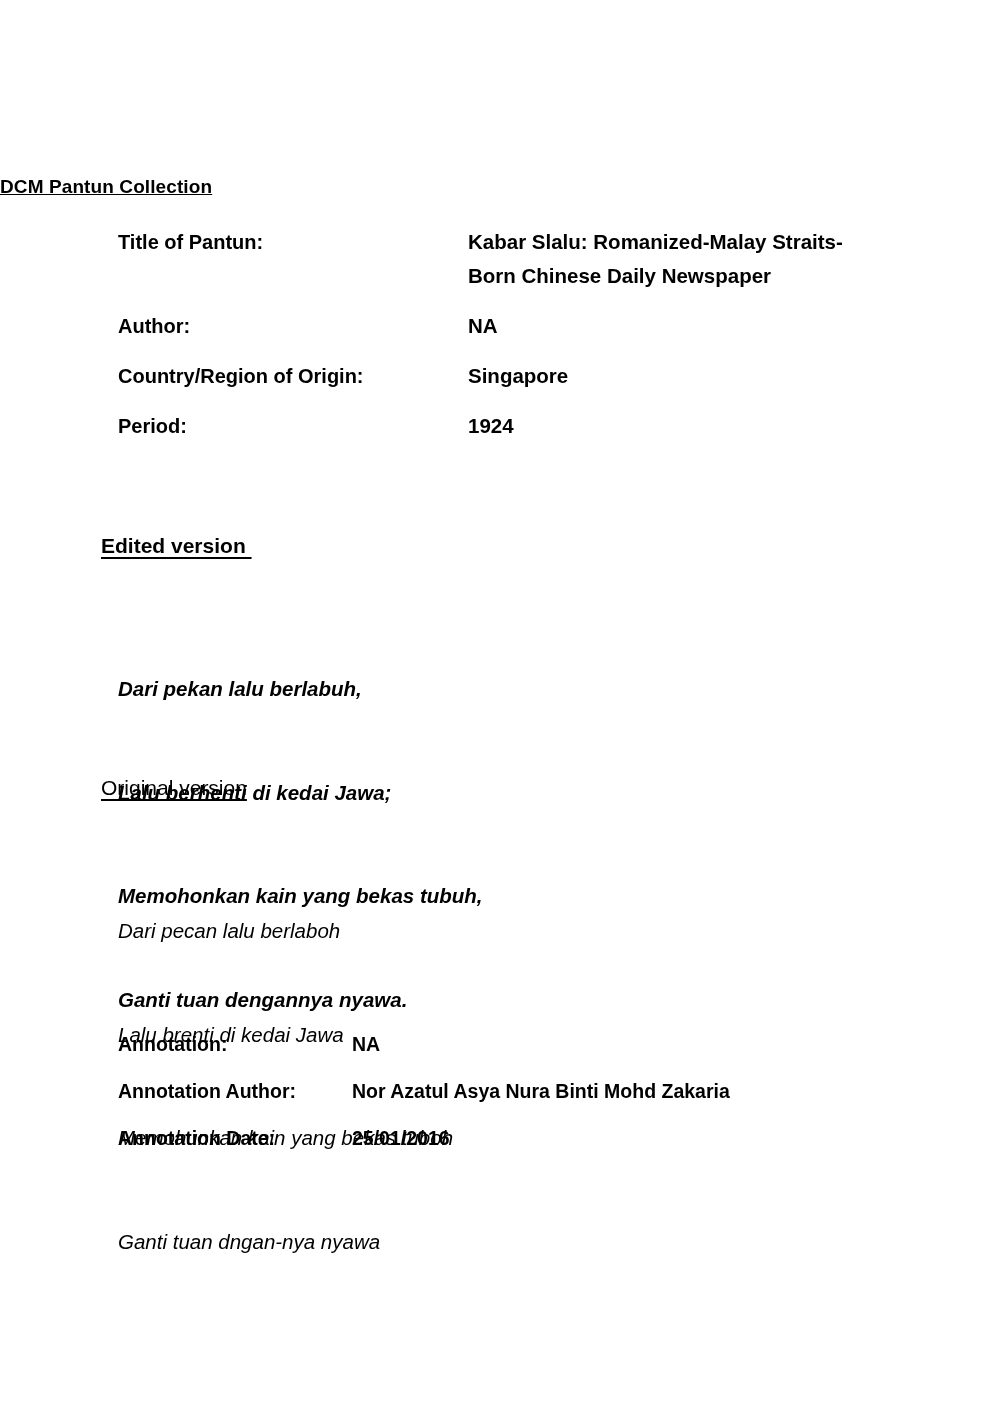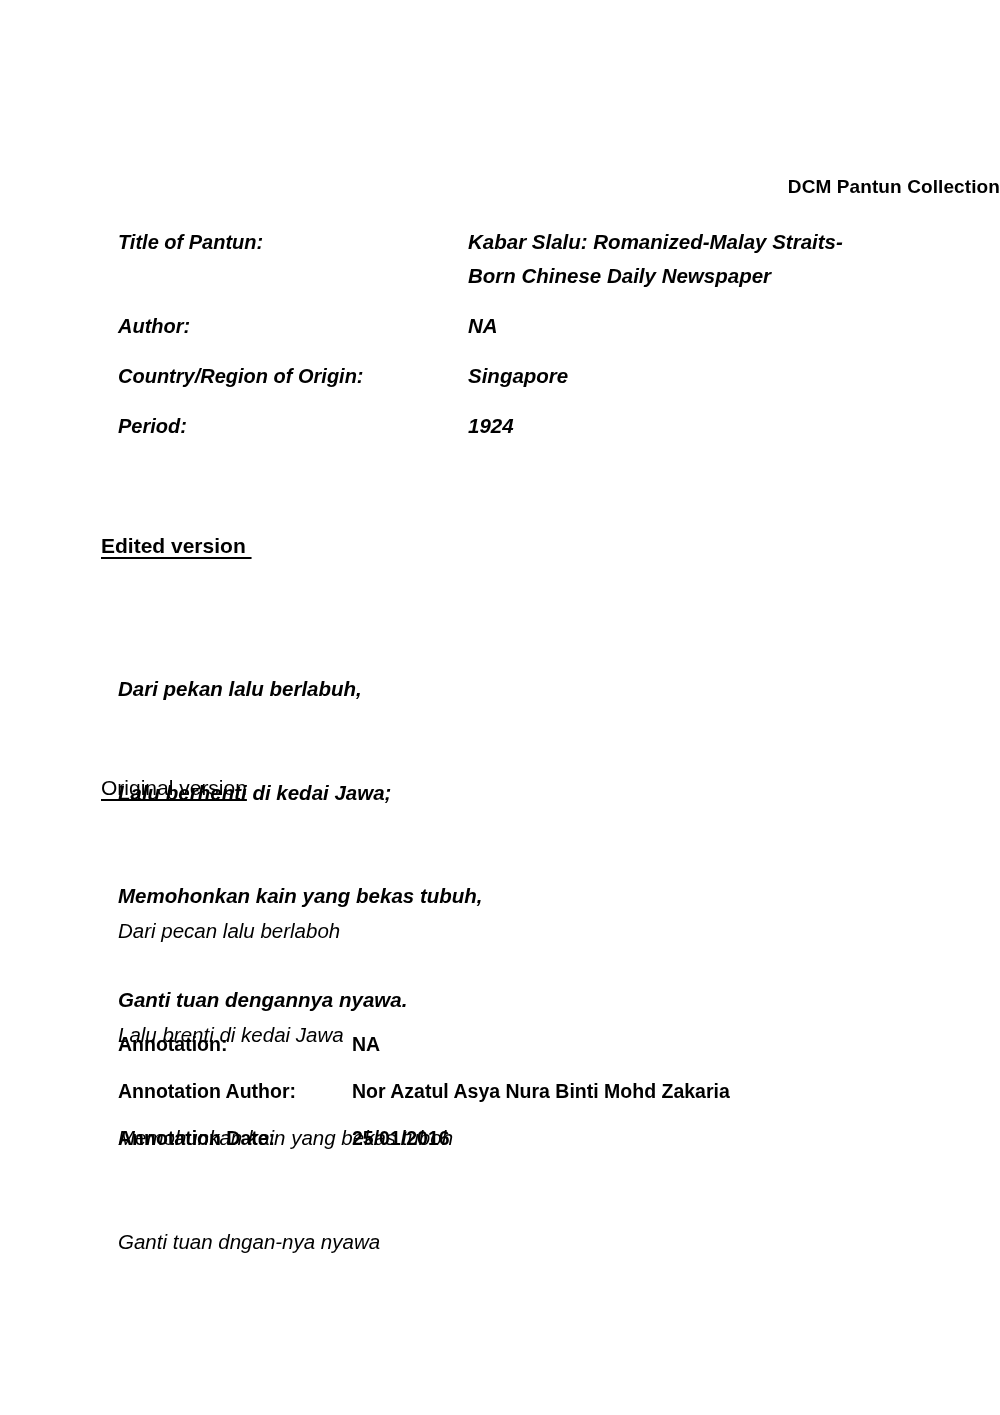--- a/index.html
+++ b/index.html
@@ -22,34 +22,34 @@
     inset: 0;
     background: #ffffff;
   }
 
   
   .collection-title {
     position: absolute;
     left: 0;
     top: 175px;
     width: 1000px;
-    text-align: right;
+    text-align: left;
     font-size: 19px;
     font-weight: bold;
     letter-spacing: 0.1px;
     line-height: 24px;
+    text-decoration: underline;
   }
 
   
   .meta-block {
     position: absolute;
     left: 118px;
     top: 225px;
     width: 800px;
-    font-style: italic;
   }
   .meta-row {
     display: flex;
     align-items: flex-start;
     margin-bottom: 16px;
   }
   .meta-row:last-child { margin-bottom: 8px; }
   .meta-label {
     flex: 0 0 350px;
     font-size: 20px;

